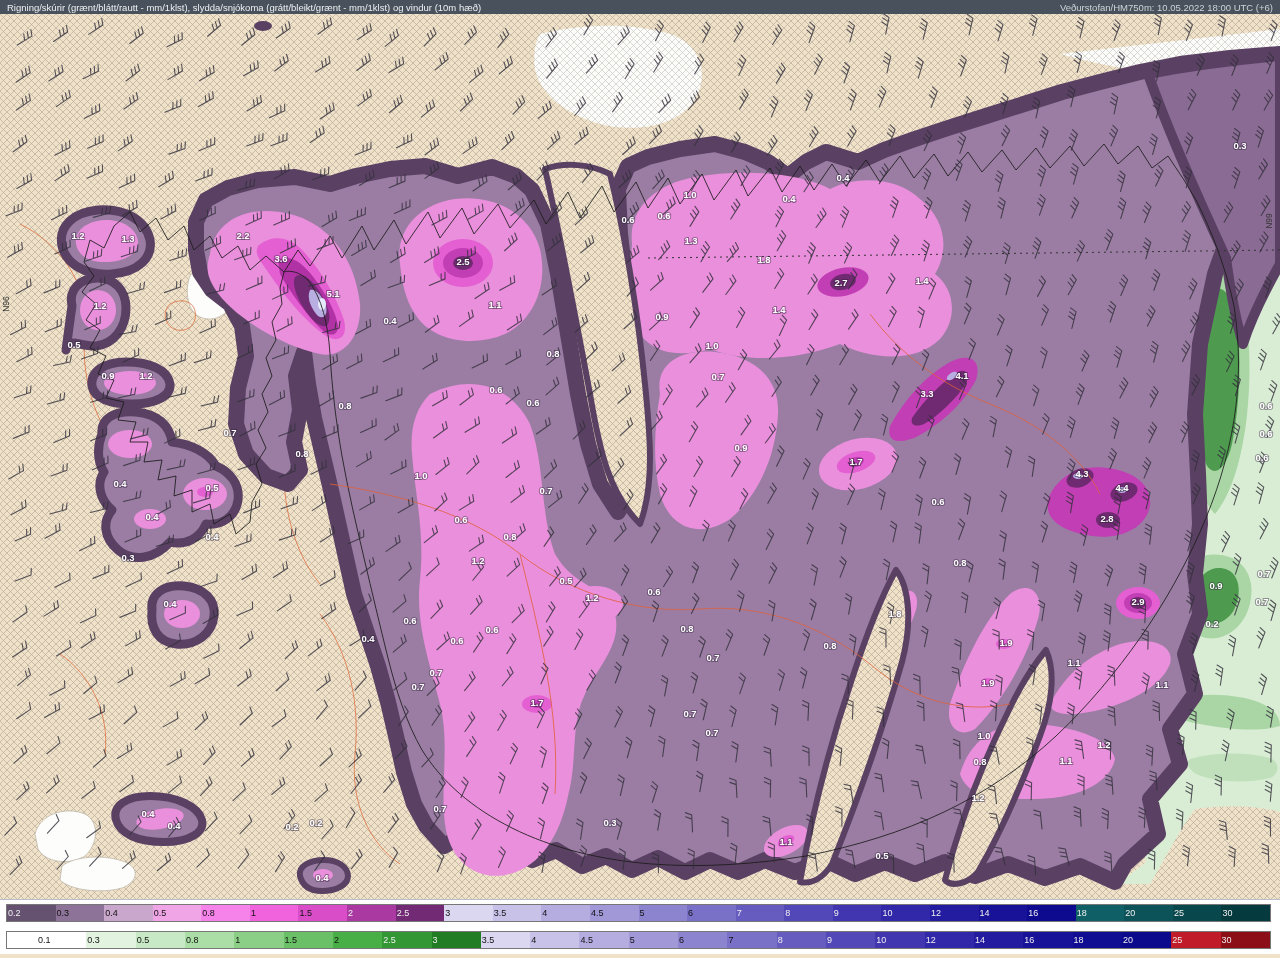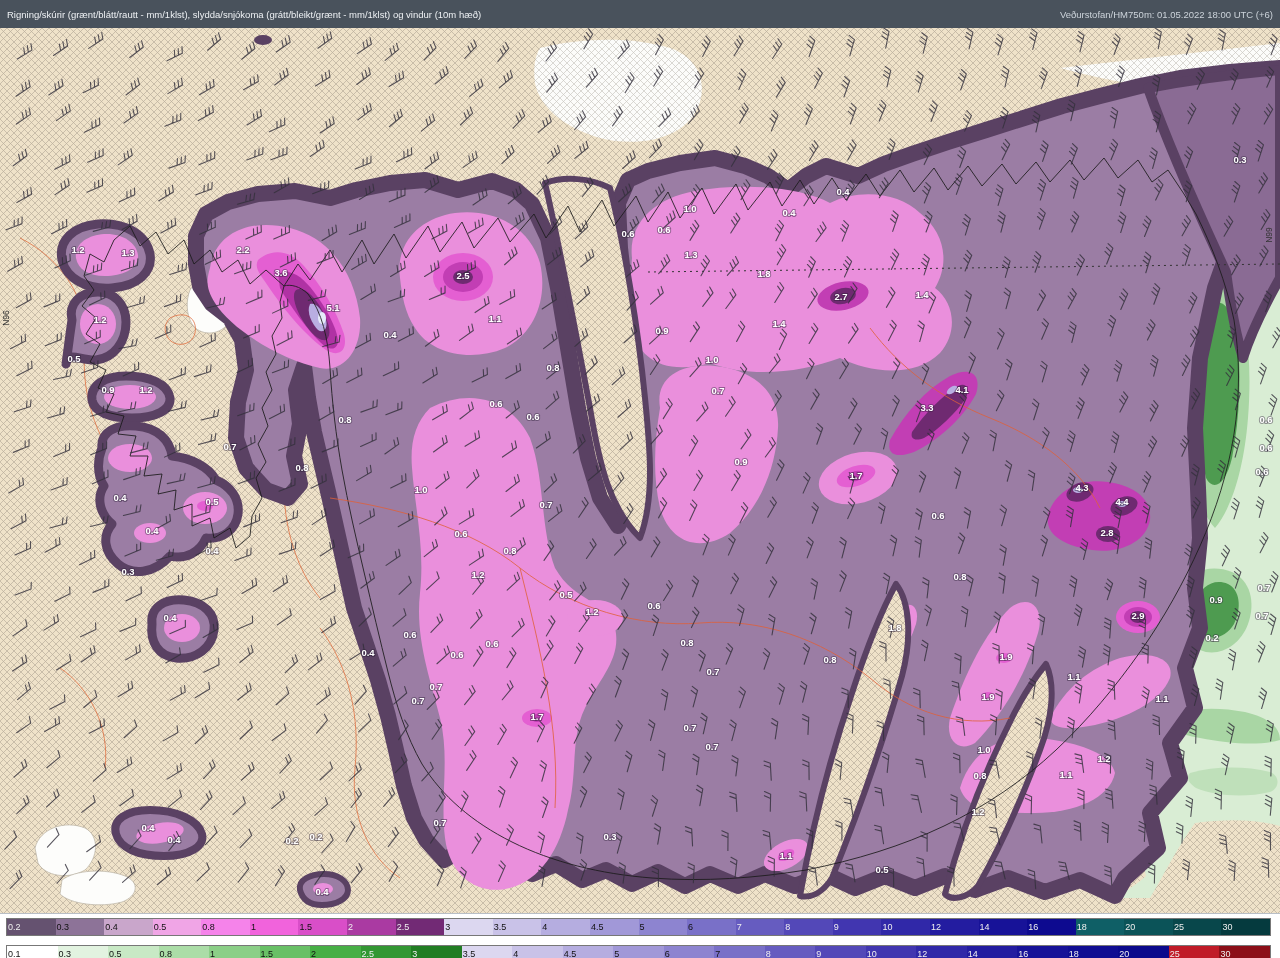--- a/index.html
+++ b/index.html
@@ -1,18 +1,18 @@
 <!DOCTYPE html>
 <html><head>
 <meta charset="utf-8">
 <style>
   html,body{margin:0;padding:0;background:#222;}
   .app{width:1280px;height:958px;position:relative;overflow:hidden;background:#efe2c9;
        font-family:"Liberation Sans","DejaVu Sans",sans-serif;box-sizing:border-box;}
-  header.mapbar{height:28px;background:#49525c;color:#eef1f4;display:flex;align-items:center;
+  header.mapbar{height:14px;background:#49525c;color:#eef1f4;display:flex;align-items:center;
        justify-content:space-between;padding:0 7px;font-size:9.5px;white-space:nowrap;overflow:hidden;}
   header.mapbar .right{color:#ccd3da;}
   .map-area{position:relative;width:1280px;height:885px;}
   .map-area svg{display:block;width:1280px;height:885px;}
   footer.mapfooter{height:55px;background:#ffffff;display:flex;border-top:1px solid #b9bfc6;box-sizing:border-box;}
   .time-block{width:228px;display:flex;align-items:center;gap:9px;padding-left:16px;box-sizing:border-box;
        border-right:1px solid #9fb0c4;}
   .time-text{font-size:17px;font-weight:bold;color:#1b3f8f;letter-spacing:0.5px;}
   .date-block{display:flex;flex-direction:column;font-size:10.5px;font-weight:bold;color:#1b3f8f;line-height:1.25;}
   .legends{flex:1;display:flex;flex-direction:column;justify-content:space-between;padding:4px 9px 5px 6px;box-sizing:border-box;}
@@ -25,21 +25,21 @@
   #map-svg text.elabel{font-family:"Liberation Sans","DejaVu Sans",sans-serif;font-size:8.5px;fill:#333;text-anchor:middle;}
   #barbs{stroke:#34313c;stroke-width:1.1;fill:none;opacity:0.82;stroke-linecap:round;}
 </style>
 </head>
 <body>
 
 <div class="app">
 
   <header class="mapbar">
     <span>Rigning/skúrir (grænt/blátt/rautt - mm/1klst), slydda/snjókoma (grátt/bleikt/grænt - mm/1klst) og vindur (10m hæð)</span>
-    <span class="right">Veðurstofan/HM750m: 01.05.2022 18:00 UTC (+6)</span>
+    <span class="right">Veðurstofan/HM750m: 10.05.2022 18:00 UTC (+6)</span>
   </header>
 
   <div class="map-area">
     <svg id="map-svg" viewBox="0 0 1280 885">
       <defs>
         <pattern id="hatch" width="7" height="7" patternUnits="userSpaceOnUse">
           <rect width="7" height="7" fill="#efe2c9"></rect>
           <path d="M0,0 L7,7 M7,0 L0,7" stroke="#8d8274" stroke-width="0.7" opacity="0.55"></path>
         </pattern>
         <pattern id="hatchWhite" width="7" height="7" patternUnits="userSpaceOnUse">
@@ -1186,21 +1186,21 @@
             <span style="color: rgb(240, 240, 240);">20</span>
           </div>
           <div class="cell" style="background: rgb(8, 71, 75);">
             <span style="color: rgb(240, 240, 240);">25</span>
           </div>
           <div class="cell" style="background: rgb(5, 58, 62);">
             <span style="color: rgb(240, 240, 240);">30</span>
           </div>
         </div>
       <div class="legend-row" id="legend-bottom">
-          <div class="cell" style="background: rgb(255, 255, 255);">
+          <div class="cell" style="background: rgb(255, 255, 255); margin-left: 30px;">
             <span style="color: rgb(17, 17, 17);">0.1</span>
           </div>
           <div class="cell" style="background: rgb(226, 243, 224);">
             <span style="color: rgb(17, 17, 17);">0.3</span>
           </div>
           <div class="cell" style="background: rgb(200, 233, 197);">
             <span style="color: rgb(17, 17, 17);">0.5</span>
           </div>
           <div class="cell" style="background: rgb(171, 221, 167);">
             <span style="color: rgb(17, 17, 17);">0.8</span>

